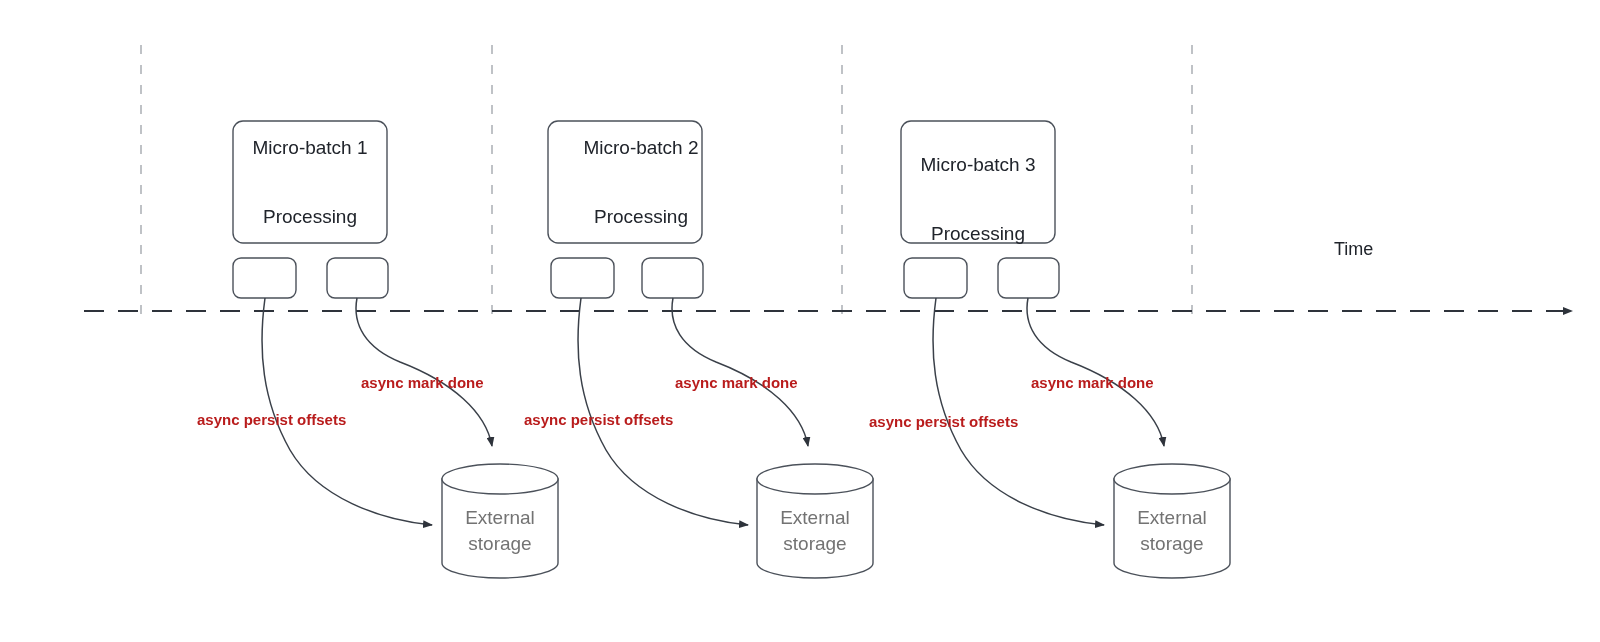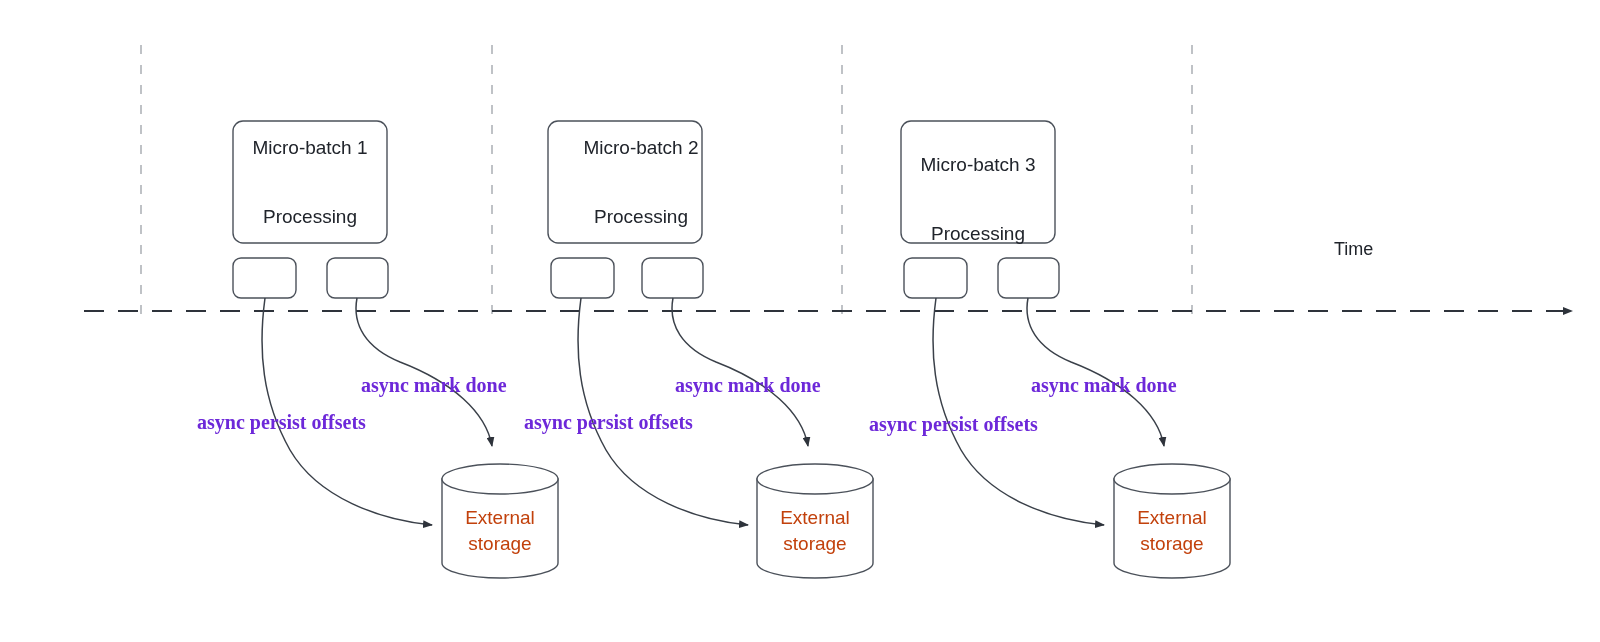--- a/index.html
+++ b/index.html
@@ -33,44 +33,44 @@
     text-align: center;
     font-family: "Liberation Sans", sans-serif;
     font-size: 19px;
     line-height: 25px;
     color: #20242b;
     pointer-events: none;
     gap: 44px;
   }
   .edge-label {
     position: absolute;
-    font-family: Liberation Serif, serif;
-    font-size: 20px;
+    font-family: Liberation Sans, sans-serif;
+    font-size: 15px;
     font-weight: bold;
-    color: #6d28d9;
+    color: #b91c1c;
     white-space: nowrap;
   }
   .axis-label {
     position: absolute;
     font-family: "Liberation Sans", sans-serif;
     font-size: 18px;
     color: #20242b;
     white-space: nowrap;
   }
   .cyl-label {
     position: absolute;
     display: flex;
     flex-direction: column;
     align-items: center;
     justify-content: center;
     text-align: center;
     font-family: "Liberation Sans", sans-serif;
     font-size: 19px;
     line-height: 26px;
-    color: #c2410c;
+    color: #737373;
     pointer-events: none;
   }
 </style>
 </head>
 <body>
 
 <div id="canvas">
 
   <svg id="svg-layer" viewBox="0 0 1600 642" xmlns="http://www.w3.org/2000/svg">
     <defs>

